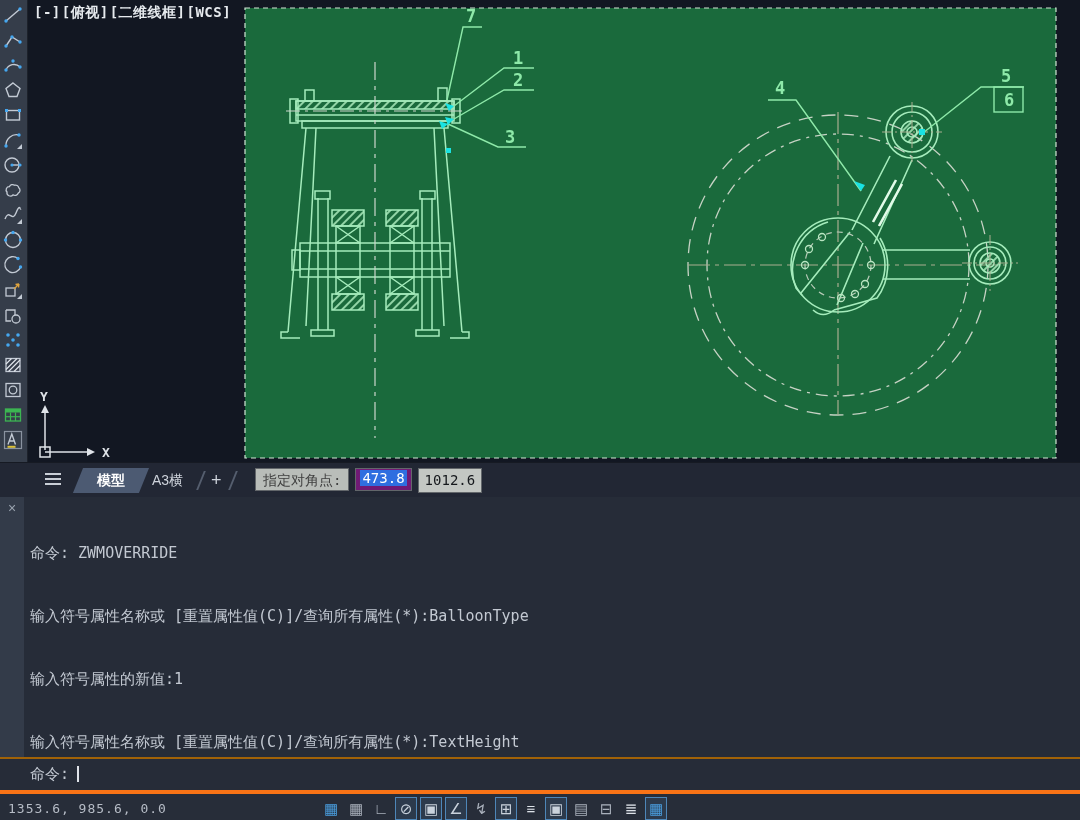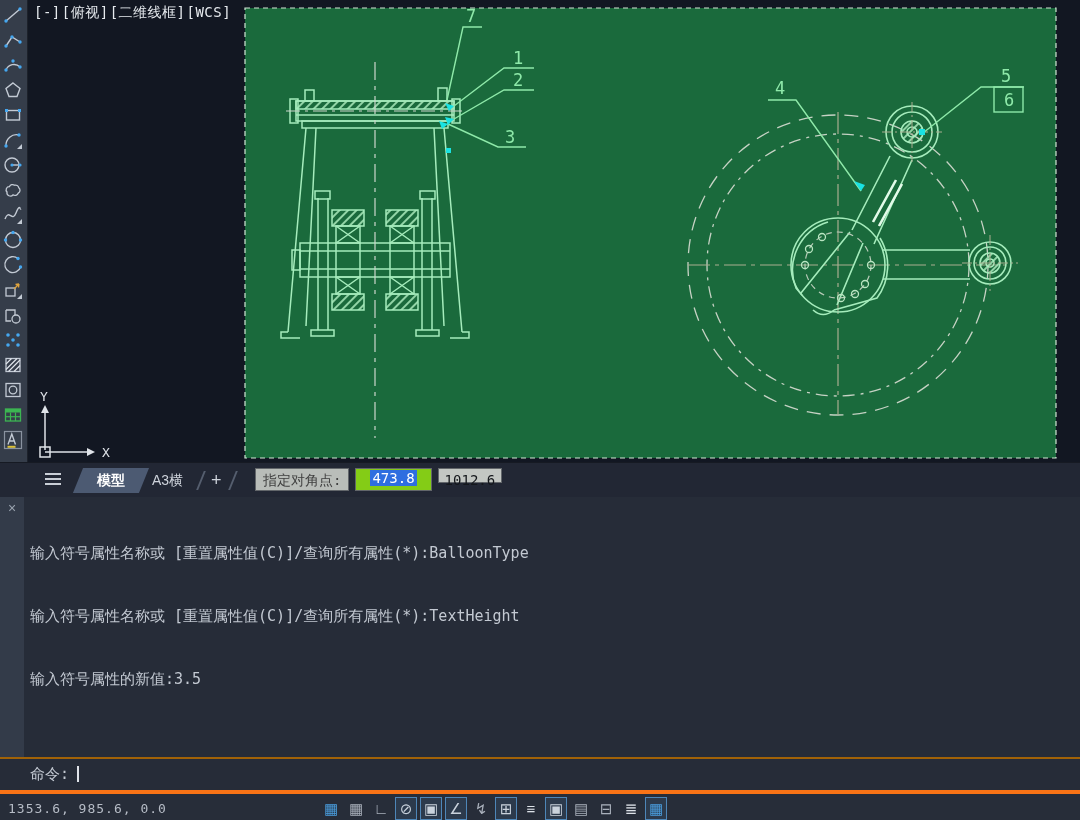--- a/index.html
+++ b/index.html
@@ -1,20 +1,20 @@
 <!DOCTYPE html>
 <html><head>
 <meta charset="utf-8">
 <style>
   * { margin:0; padding:0; box-sizing:border-box; }
   html,body { width:1080px; height:820px; overflow:hidden; background:#20252d;
               font-family:"Liberation Sans", sans-serif; }
 
   
-  .main { position:relative; width:1080px; height:462px; background:#121722; }
+  .main { position:relative; width:1080px; height:462px; background:#121722;font-weight:bold; }
 
   .left-toolbar { position:absolute; left:0; top:0; width:28px; height:462px;
                   background:#353d4a; border-right:1px solid #1d222b; padding-top:2px; }
   .tool { width:26px; height:25px; display:flex; align-items:center; justify-content:center; cursor:pointer; }
   .tool svg { display:block; }
 
   .vp-label { position:absolute; left:34px; top:4px; color:#e6eaee; font-size:14px;
               font-family:"DejaVu Sans Mono", monospace; letter-spacing:0.5px; z-index:3; }
   .vp-label span { margin-right:1px; cursor:pointer; }
 
@@ -31,24 +31,24 @@
                  text-align:center; line-height:25px; font-weight:bold; }
   .tab-a3 { position:absolute; left:152px; top:5px; height:25px; color:#cdd2da;
             font-size:14px; line-height:25px; cursor:pointer; }
   .slash { position:absolute; top:8px; width:1.5px; height:19px; background:#555e6e; transform:skewX(-22deg); }
   .tab-plus { position:absolute; left:211px; top:4px; color:#cdd2da; font-size:18px; line-height:26px; cursor:pointer; }
 
   .dyn { position:absolute; left:255px; top:5px; display:flex; gap:6px; font-size:14px;
          font-family:"DejaVu Sans Mono", monospace; }
   .dyn-label { background:#b9bdb9; color:#404040; border:1px solid #62666a;
                padding:1px 7px; height:23px; line-height:20px; }
-  .dyn-v1 { background:#84cc16; border:1px solid #62666a; height:23px; padding:1px 14px; }
+  .dyn-v1 { background:#701a75; border:1px solid #62666a; height:23px; padding:1px 4px; }
   .dyn-v1 span { background:#2e6ee0; color:#fff; padding:0 2px; }
   .dyn-v2 { background:#c3c7c3; color:#15181c; border:1px solid #62666a;
-            height:15px; padding:1px 6px; line-height:20px; }
+            height:25px; padding:1px 6px; line-height:20px; }
 
   
   .cmd { position:relative; width:1080px; height:293px; background:#262c38; }
   .cmd-strip { position:absolute; left:0; top:0; width:24px; height:260px; background:#333b49; }
   .cmd-close { display:block; text-align:center; color:#9aa3af; font-size:14px;
                padding-top:3px; cursor:pointer; }
   .cmd-hist { position:absolute; left:30px; top:4px; font-family:"DejaVu Sans Mono", monospace;
               font-size:15px; color:#c3c9d2; line-height:21px; white-space:pre; }
   .cmd-prompt { position:absolute; left:0; top:260px; width:1080px; height:33px;
                 border-top:2px solid #a16207; }
@@ -380,21 +380,23 @@
     <div class="dyn-v1"><span>473.8</span></div>
     <div class="dyn-v2">1012.6</div>
   </div>
 </div>
 
 <div class="cmd">
   <div class="cmd-strip">
     <span class="cmd-close">×</span>
   </div>
   <div class="cmd-hist">
+    <div>命令: ZWMOVERRIDE</div>
     <div>输入符号属性名称或 [重置属性值(C)]/查询所有属性(*):BalloonType</div>
+    <div>输入符号属性的新值:1</div>
     <div>输入符号属性名称或 [重置属性值(C)]/查询所有属性(*):TextHeight</div>
     <div>输入符号属性的新值:3.5</div>
     
     
     
     
     
     
     
   </div>

